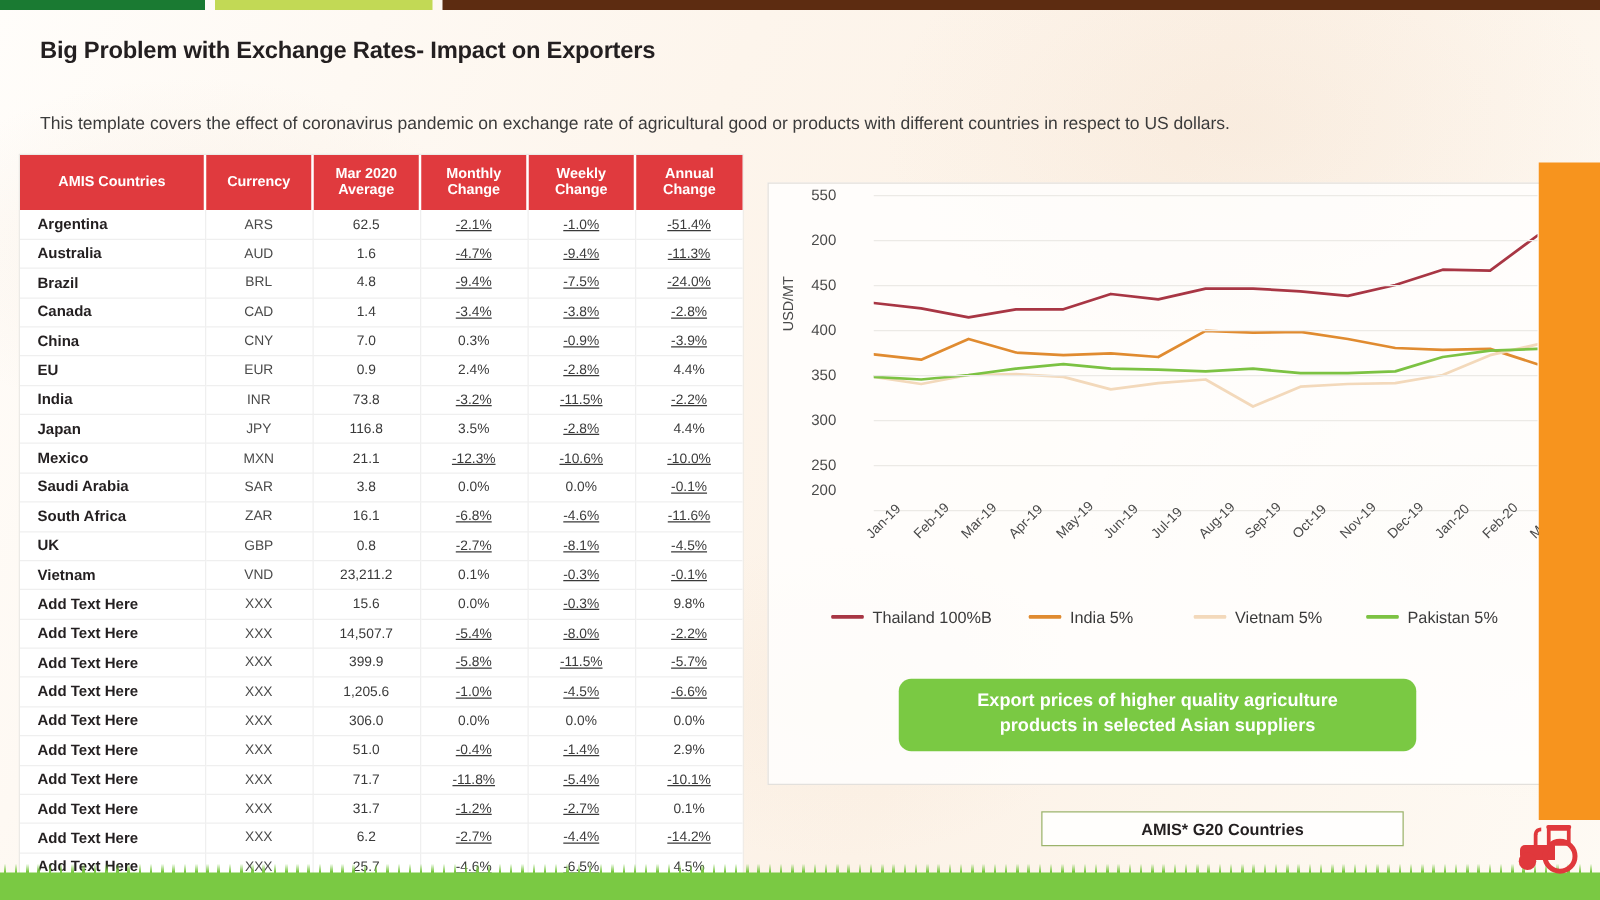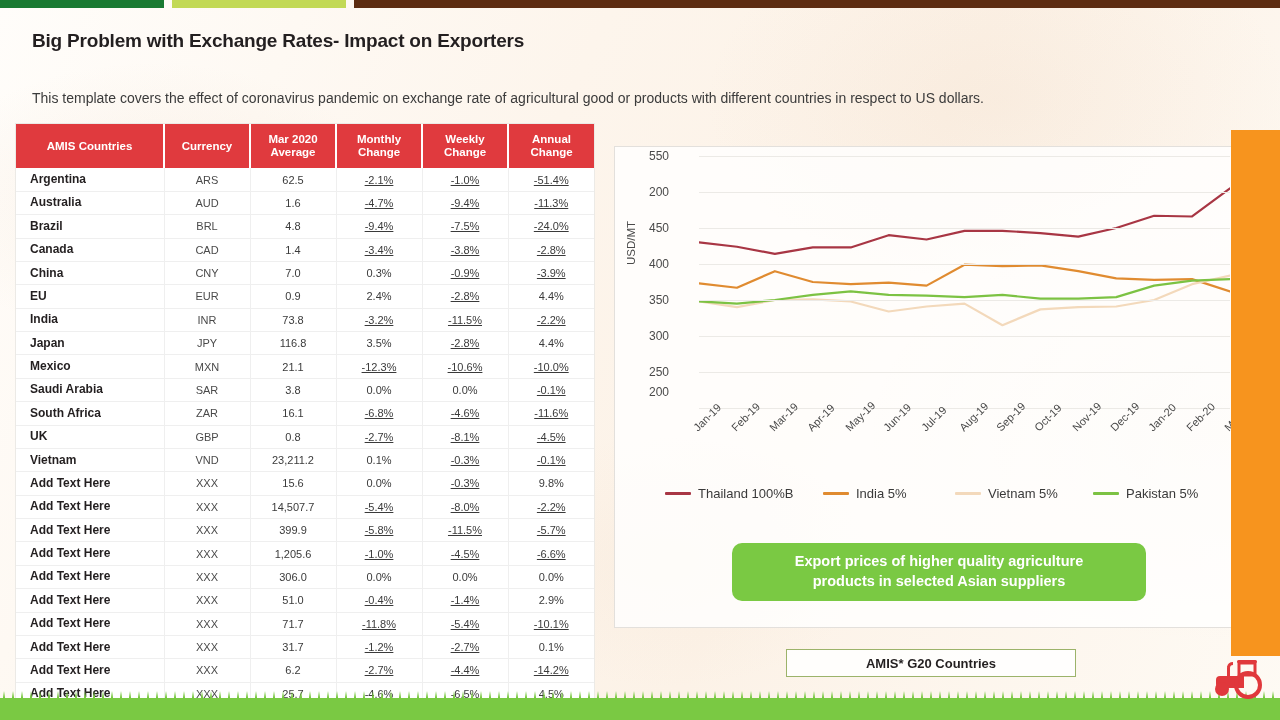--- a/index.html
+++ b/index.html
@@ -129,26 +129,25 @@
   .legend-item { display: flex; align-items: center; font-size: 13px; color: #3a3a3a; }
   .legend-swatch { width: 26px; height: 3px; margin-right: 7px; display: inline-block; border-radius: 1px; }
 
   
   .callout {
     position: absolute; left: 104px; top: 396px; width: 414px; height: 58px;
     background: #7ac943; border-radius: 10px;
     display: flex; align-items: center; justify-content: center; text-align: center;
     color: #ffffff; font-weight: bold; font-size: 14.5px; line-height: 1.35;
     padding: 0 18px;
-    margin-left: 13px;
   }
 
   
   .caption-box {
-    position: absolute; left: 786px; top: 649px; width: 290px; height: 28px;
+    position: absolute; left: 833px; top: 649px; width: 290px; height: 28px;
     border: 1px solid #9cb36a; background: rgba(255,255,255,0.85);
     display: flex; align-items: center; justify-content: center;
     font-size: 13px; font-weight: bold; color: #231f20;
   }
 
   
   .orange-bar {
     position: absolute; left: 1231px; top: 130px; width: 49px; height: 526px;
     background: #f7941e;
   }

